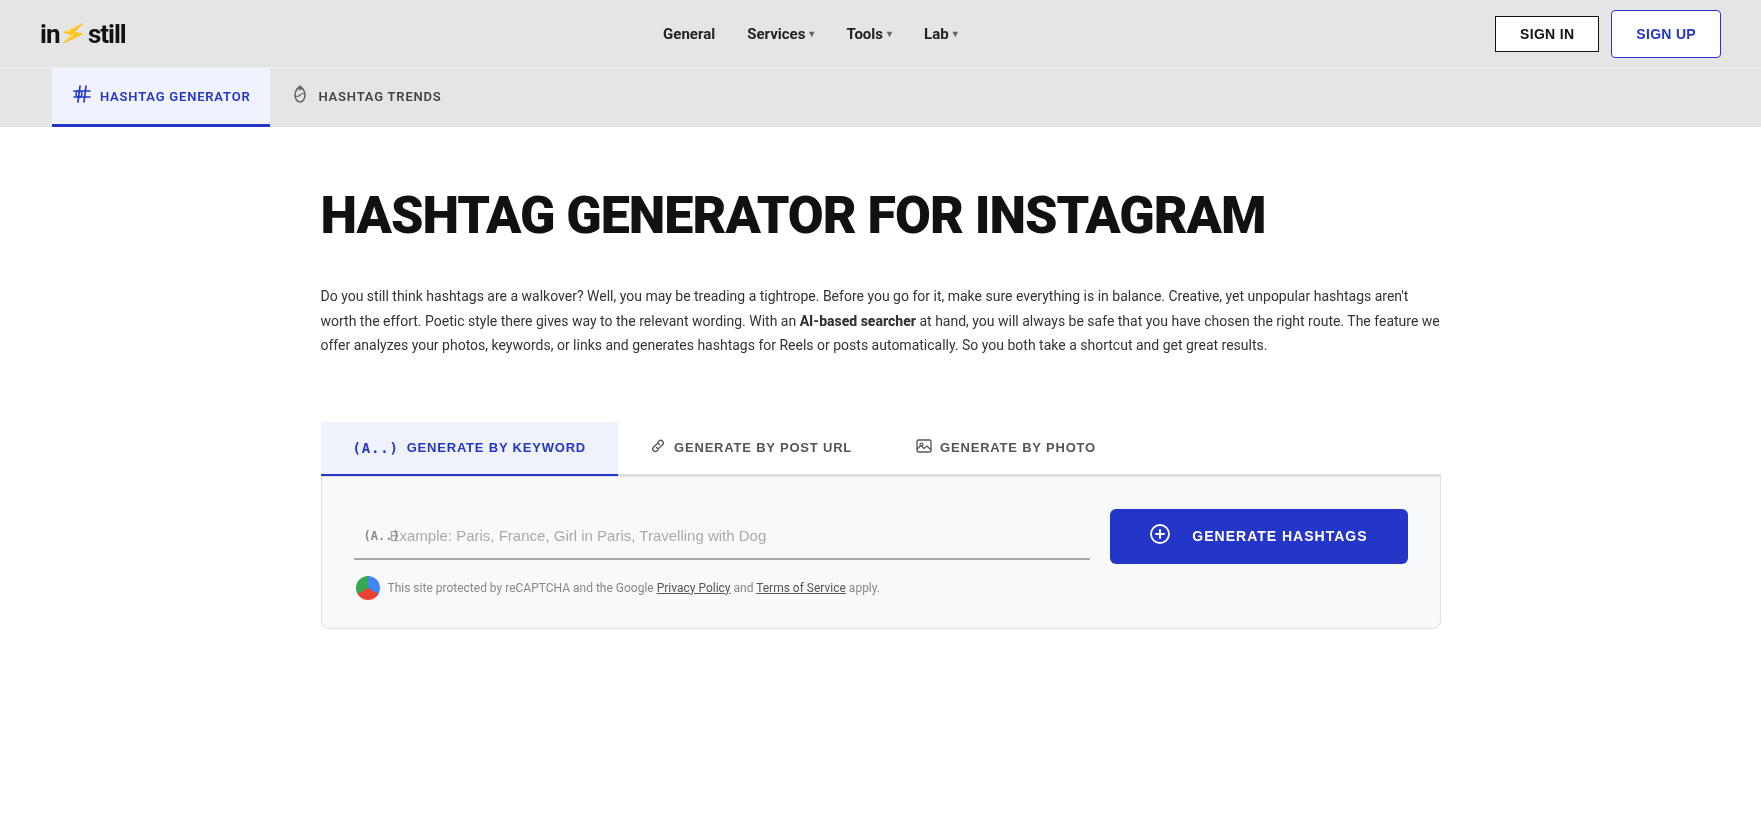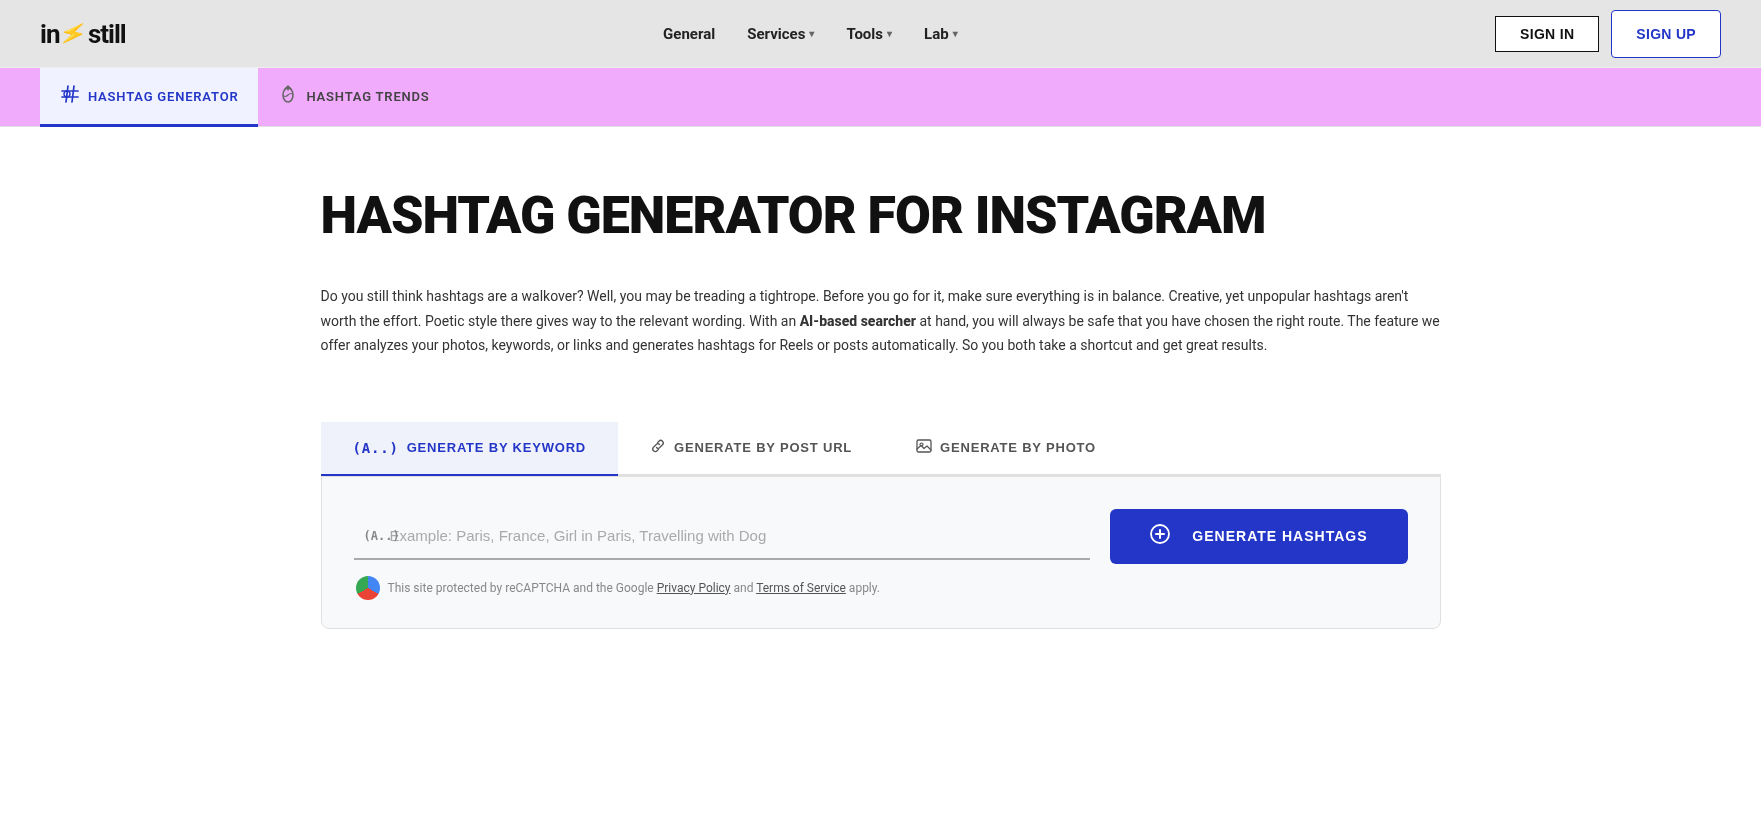--- a/index.html
+++ b/index.html
@@ -78,22 +78,22 @@
       cursor: pointer;
       color: #2336c7;
       letter-spacing: 0.3px;
     }
 
     
     .sub-nav {
       display: flex;
       align-items: center;
       border-bottom: 1px solid #e0e0e0;
-      padding: 0 40px;
-      background: #f0abfc;
+      padding: 0 52px;
+      background: #e5e5e5;
     }
     .sub-nav-item {
       display: flex;
       align-items: center;
       gap: 8px;
       padding: 16px 20px;
       font-size: 13px;
       font-weight: 600;
       letter-spacing: 0.8px;
       cursor: pointer;

